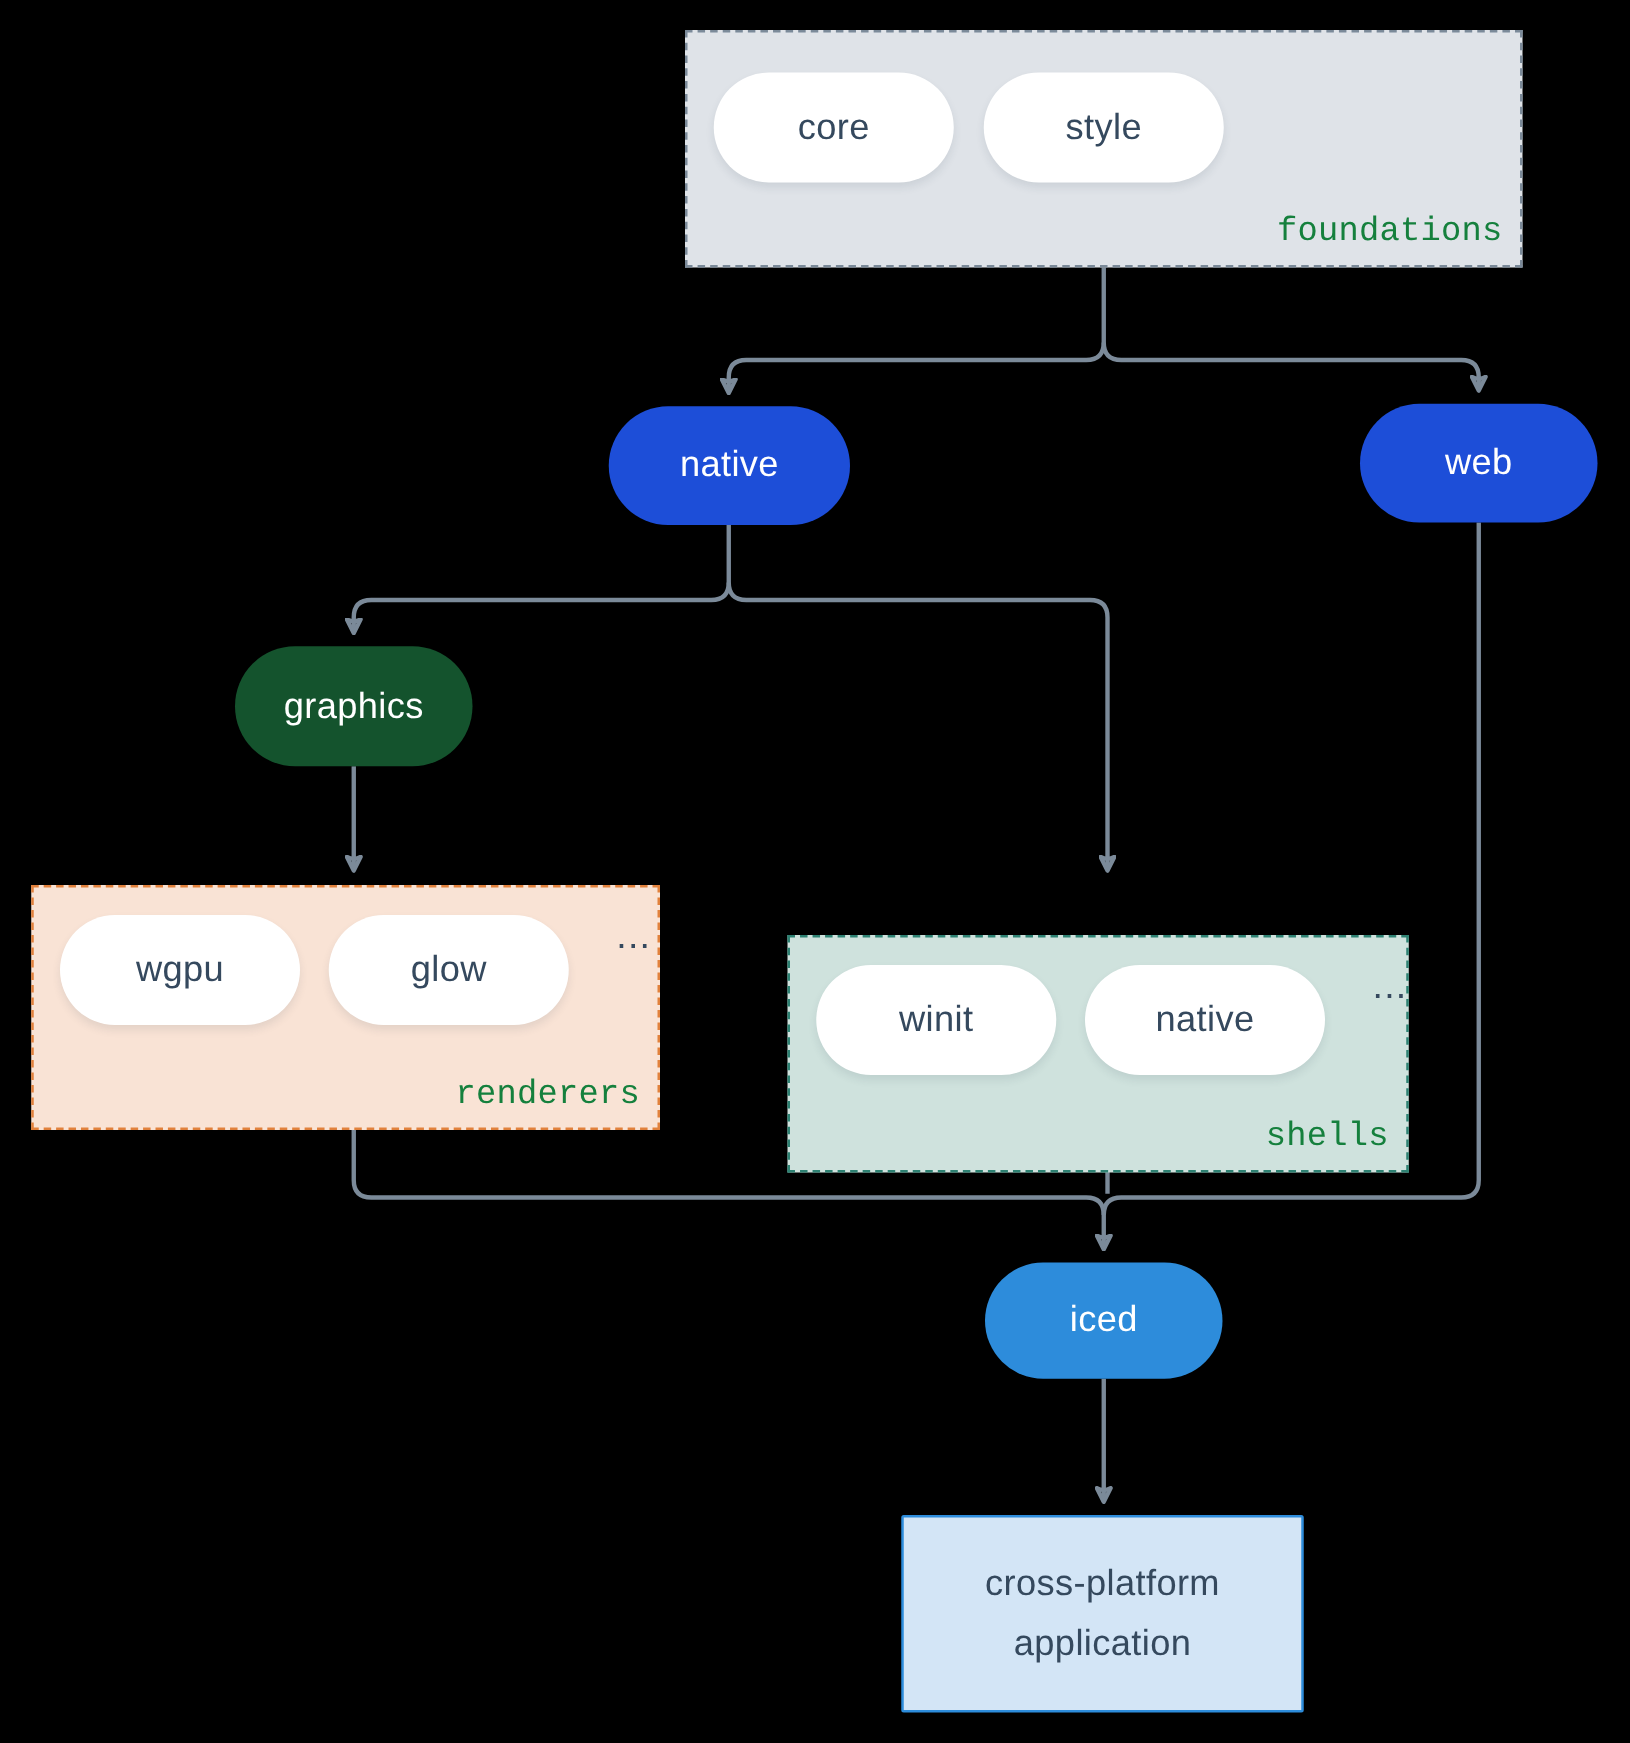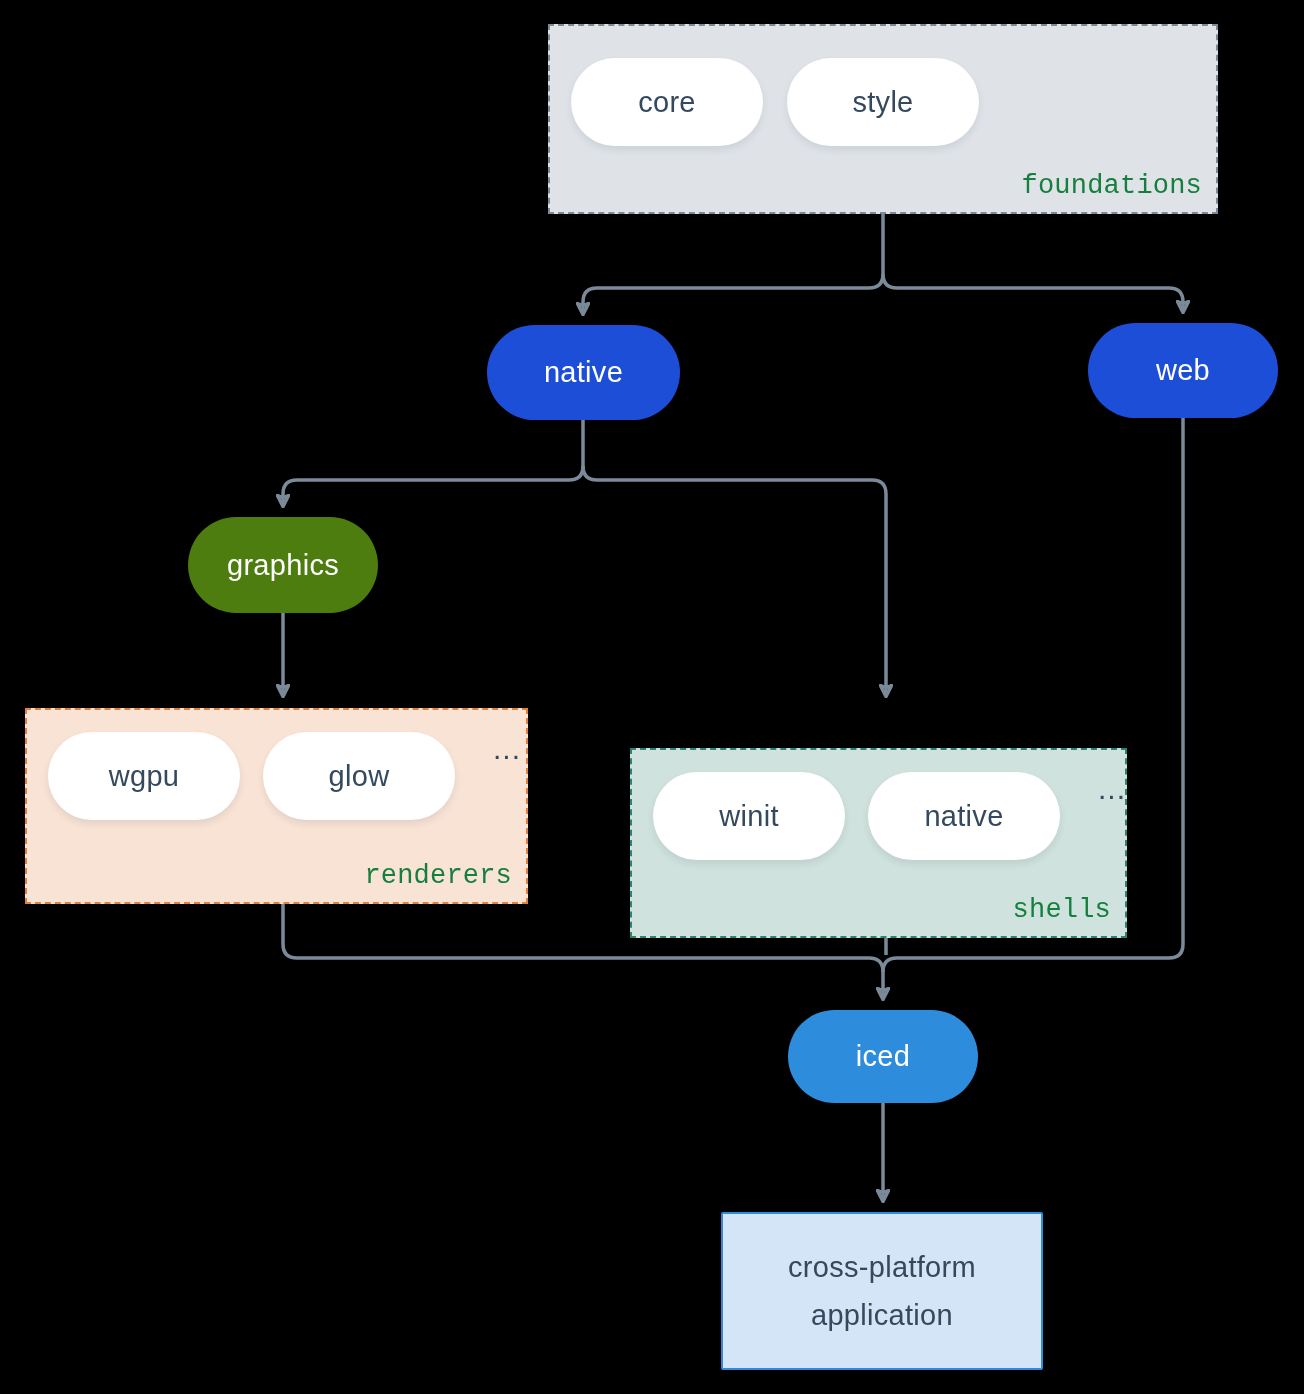--- a/index.html
+++ b/index.html
@@ -93,21 +93,21 @@
     display: flex;
     align-items: center;
     justify-content: center;
     color: #ffffff;
     font-size: 29px;
     letter-spacing: 0.3px;
     border-radius: 48px;
     box-sizing: border-box;
   }
   .node.purple { background: #1d4ed8; }
-  .node.orange { background: #4d7c0f; text-align: center; }
+  .node.orange { background: #14532d; text-align: center; }
   .node.blue   { background: #2d8cdb; }
   .node.native   { left: 487px;  top: 325px;  width: 193px; height: 95px; }
   .node.web      { left: 1088px; top: 323px;  width: 190px; height: 95px; text-align: right; }
   .node.graphics { left: 188px;  top: 517px;  width: 190px; height: 96px; }
   .node.iced     { left: 788px;  top: 1010px; width: 190px; height: 93px; }
   .app-box {
     position: absolute;
     left: 721px; top: 1212px;
     width: 322px; height: 158px;
     box-sizing: border-box;

